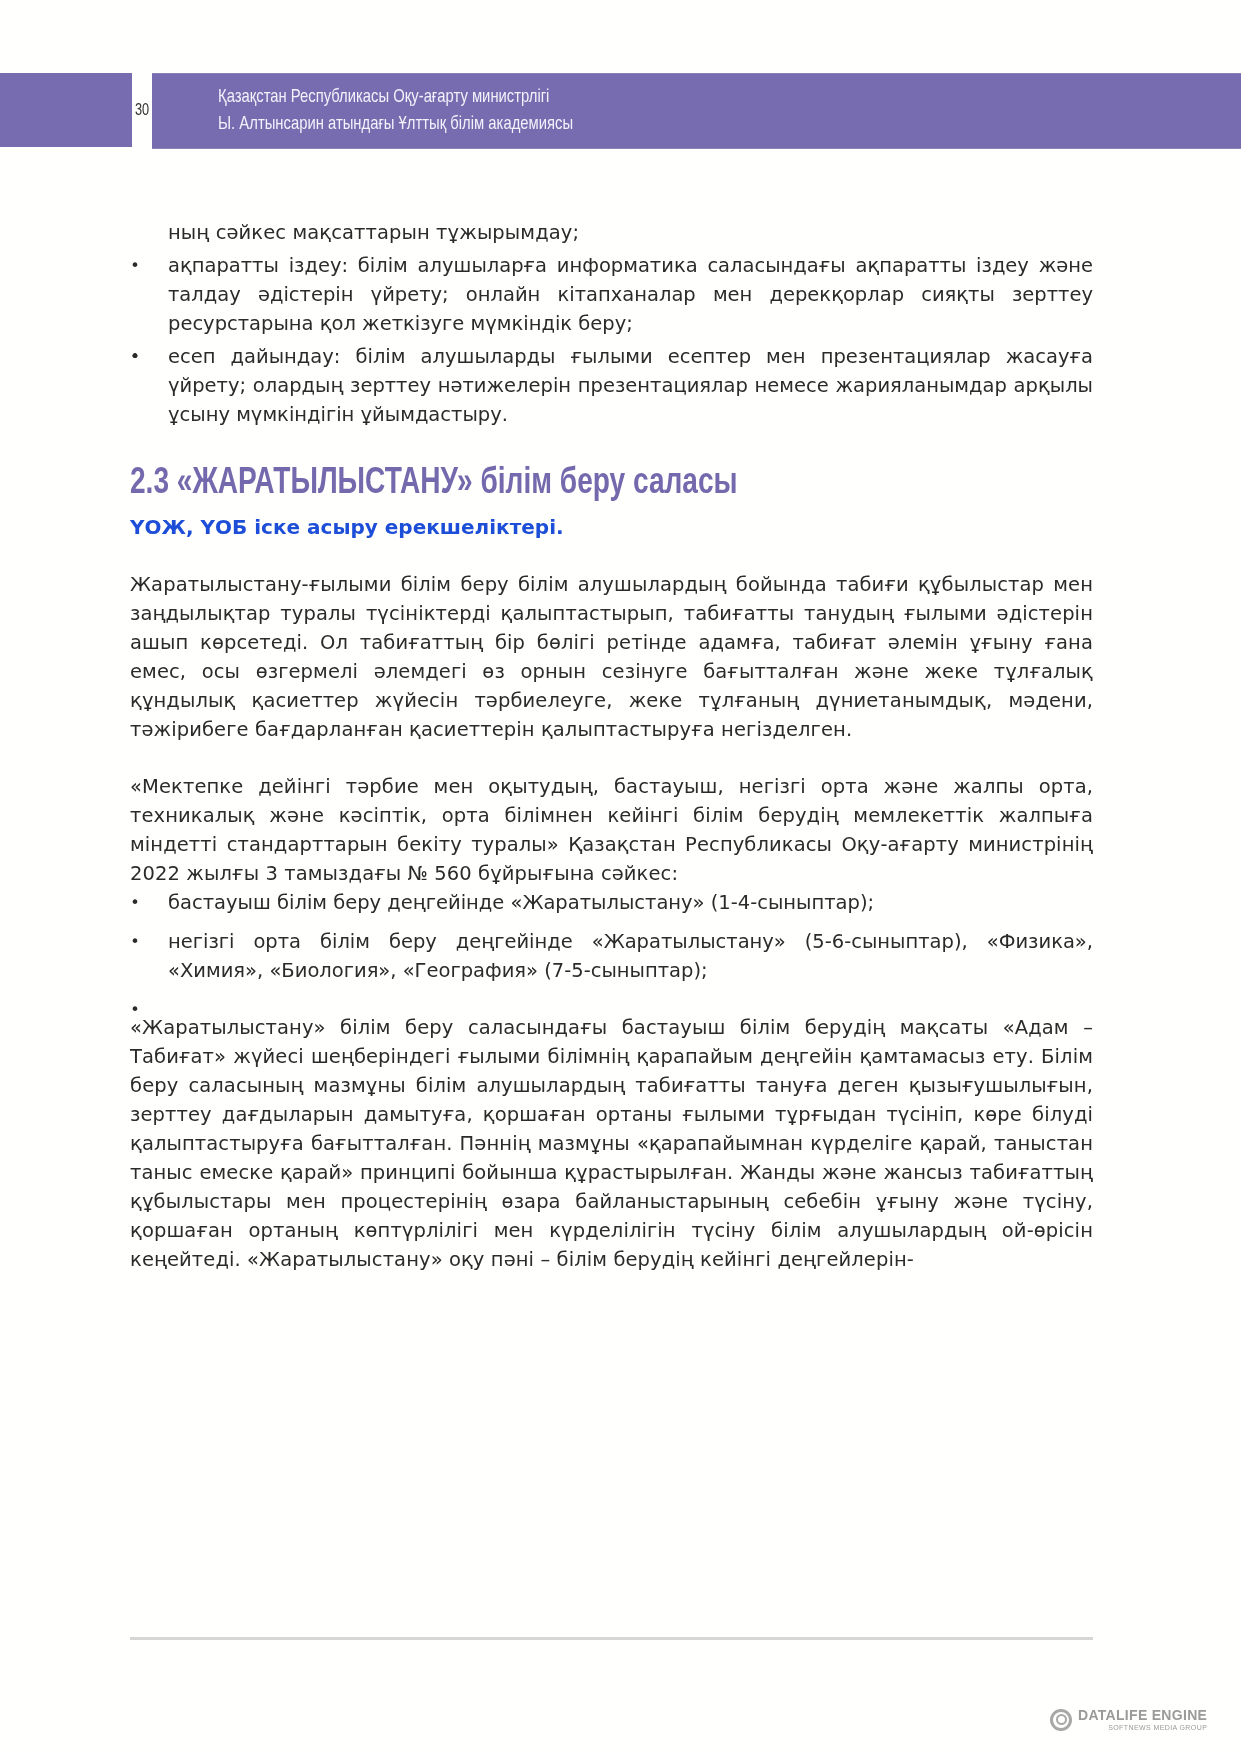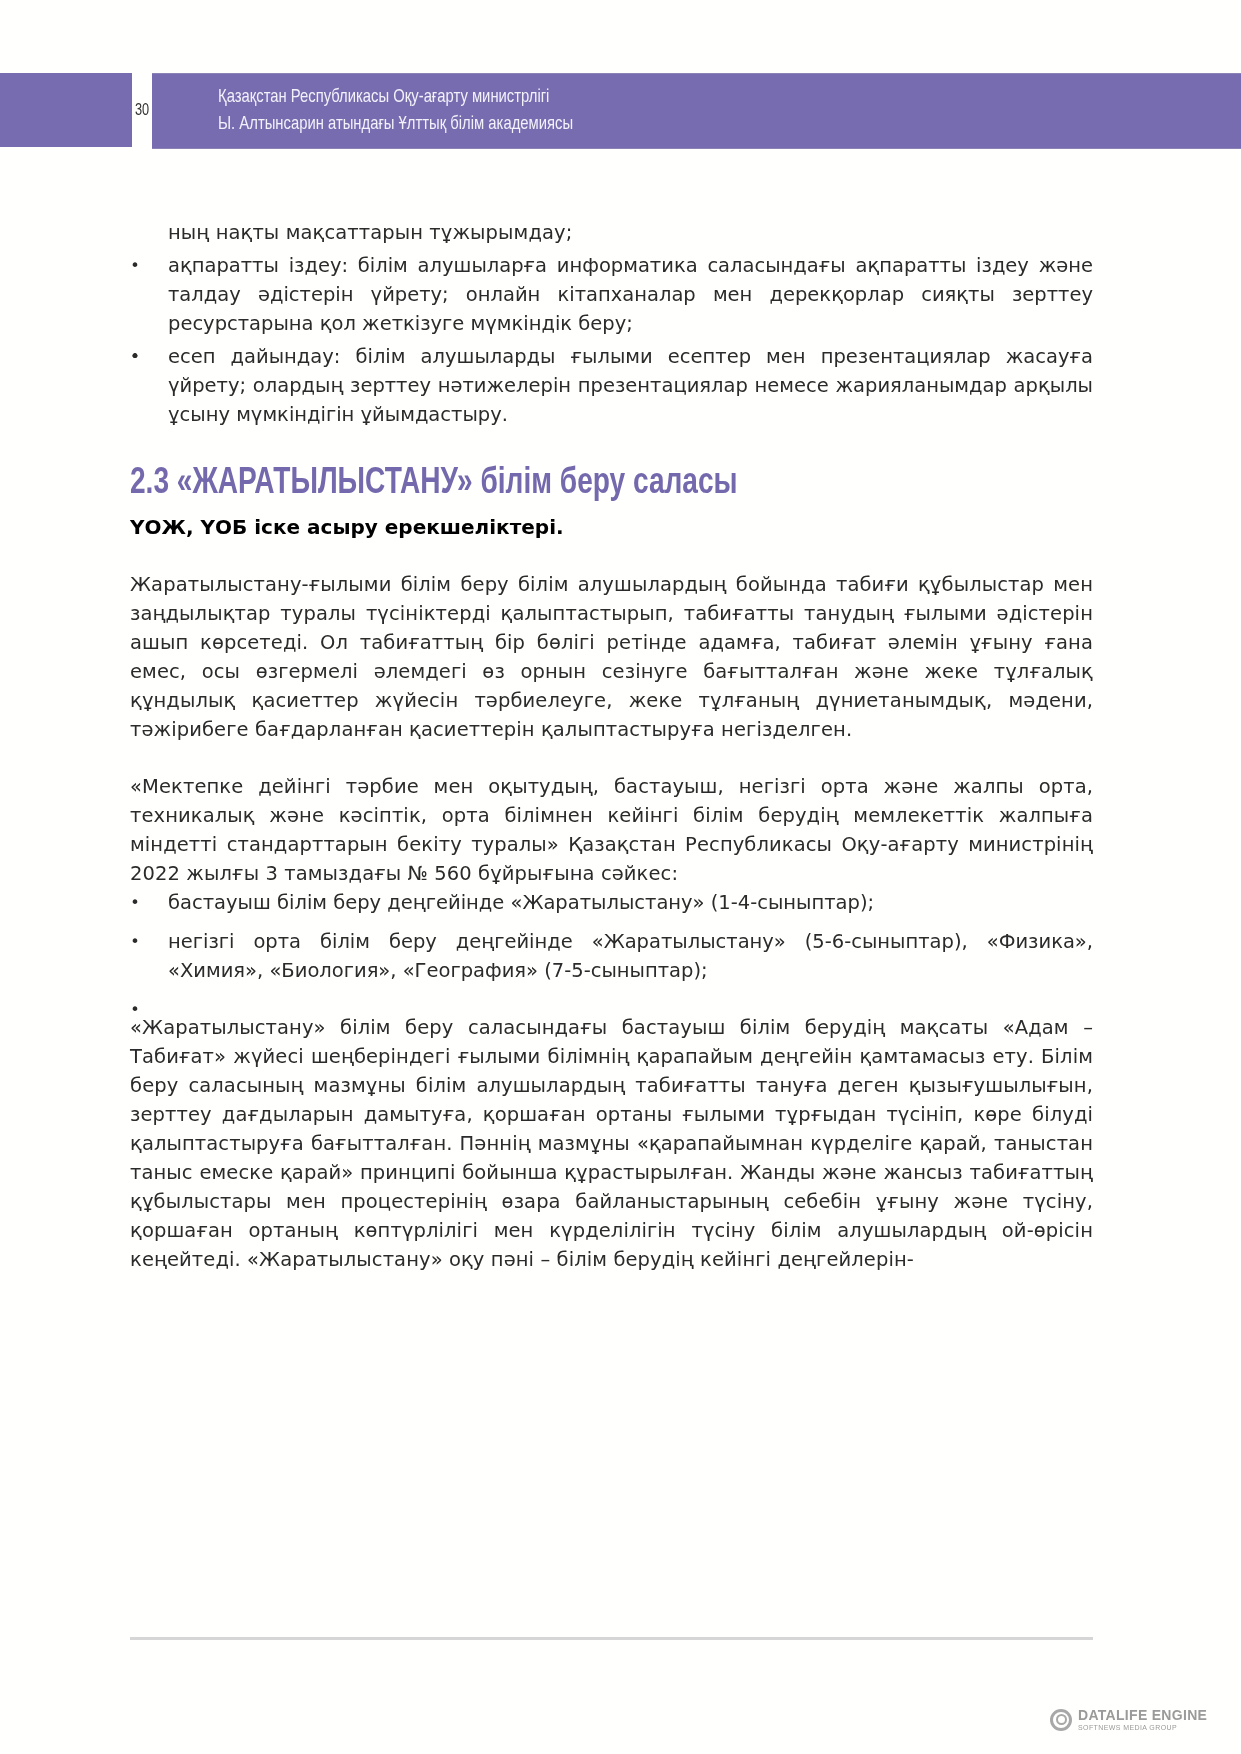--- a/index.html
+++ b/index.html
@@ -18,46 +18,46 @@
     .content { position: absolute; left: 130px; top: 218px; width: 963px;
                font-size: 19.5px; line-height: 29px; }
     .content p { margin: 0; text-align: justify; letter-spacing: 0.1px; }
     .cont-line { padding-left: 38px; margin-bottom: 4px !important; }
     ul.bullets { list-style: none; margin: 0; padding: 0; }
     ul.bullets li { position: relative; padding-left: 38px; margin-bottom: 4px; text-align: justify; }
     ul.bullets li .dot { position: absolute; left: 0; top: 0; width: 10px; text-align: center; font-size: 16px; }
     .section-title { font-family: "Liberation Sans", sans-serif; font-weight: bold; color: #7569ad;
                      font-size: 36px; line-height: 44px; margin: 30px 0 10px 0;
                      transform: scaleX(0.78); transform-origin: left center; white-space: nowrap; }
-    .subtitle { font-weight: bold; font-size: 20px; color: #000000; margin: 6px 0 28px 0; }
+    .subtitle { font-weight: bold; font-size: 20px; color: #1d4ed8; margin: 6px 0 28px 0; }
     .para-gap { margin-top: 28px !important; }
     .list-gap { margin-top: 10px; }
     ul.spaced li { margin-bottom: 10px; }
     .footer-rule { position: absolute; left: 130px; top: 1637px; width: 963px; height: 3px; background: #d6d6d6; }
     .watermark { position: absolute; left: 1050px; top: 1708px; display: flex; align-items: center; gap: 6px; color: #9a9a9a; }
     .watermark .logo { width: 22px; height: 22px; border: 3px solid #a8a8a8; border-radius: 50%; box-sizing: border-box;
                        display: flex; align-items: center; justify-content: center; }
     .watermark .logo span { width: 7px; height: 7px; border: 2px solid #a8a8a8; border-radius: 50%; display: block; }
-    .wm-text { display: flex; flex-direction: column; line-height: 1; }
+    .wm-text { display: flex; flex-direction: column; line-height: 1; align-items: flex-end; }
     .wm-title { font-family: "Liberation Sans", sans-serif; font-weight: bold; font-size: 14px; letter-spacing: 0.3px; }
     .wm-sub { font-family: "Liberation Sans", sans-serif; font-size: 7px; letter-spacing: 0.4px; margin-top: 2px; }
   </style>
 </head>
 <body>
 
 <div class="band-left"></div>
 <div class="page-num">30</div>
 <div class="band-right"></div>
 <div class="header-text">
   <div>Қазақстан Республикасы Оқу-ағарту министрлігі</div>
   <div>Ы. Алтынсарин атындағы Ұлттық білім академиясы</div>
 </div>
 
 <div class="content">
-  <p class="cont-line">ның нақты мақсаттарын тұжырымдау;</p>
+  <p class="cont-line">ның сәйкес мақсаттарын тұжырымдау;</p>
   <ul class="bullets">
     <li><span class="dot">•</span><span>ақпаратты іздеу: білім алушыларға информатика саласындағы ақпаратты іздеу және талдау әдістерін үйрету; онлайн кітапханалар мен дерекқорлар сияқты зерттеу ресурстарына қол жеткізуге мүмкіндік беру;</span></li>
     <li><span class="dot">•</span></li>
     <li><span class="dot">•</span></li>
     <li><span class="dot">•</span><span>есеп дайындау: білім алушыларды ғылыми есептер мен презентациялар жасауға үйрету; олардың зерттеу нәтижелерін презентациялар немесе жарияланымдар арқылы ұсыну мүмкіндігін ұйымдастыру.</span></li>
   </ul>
 
   <div class="section-title">2.3 «ЖАРАТЫЛЫСТАНУ» білім беру саласы</div>
   <div class="subtitle">ҮОЖ, ҮОБ іске асыру ерекшеліктері.</div>
 

